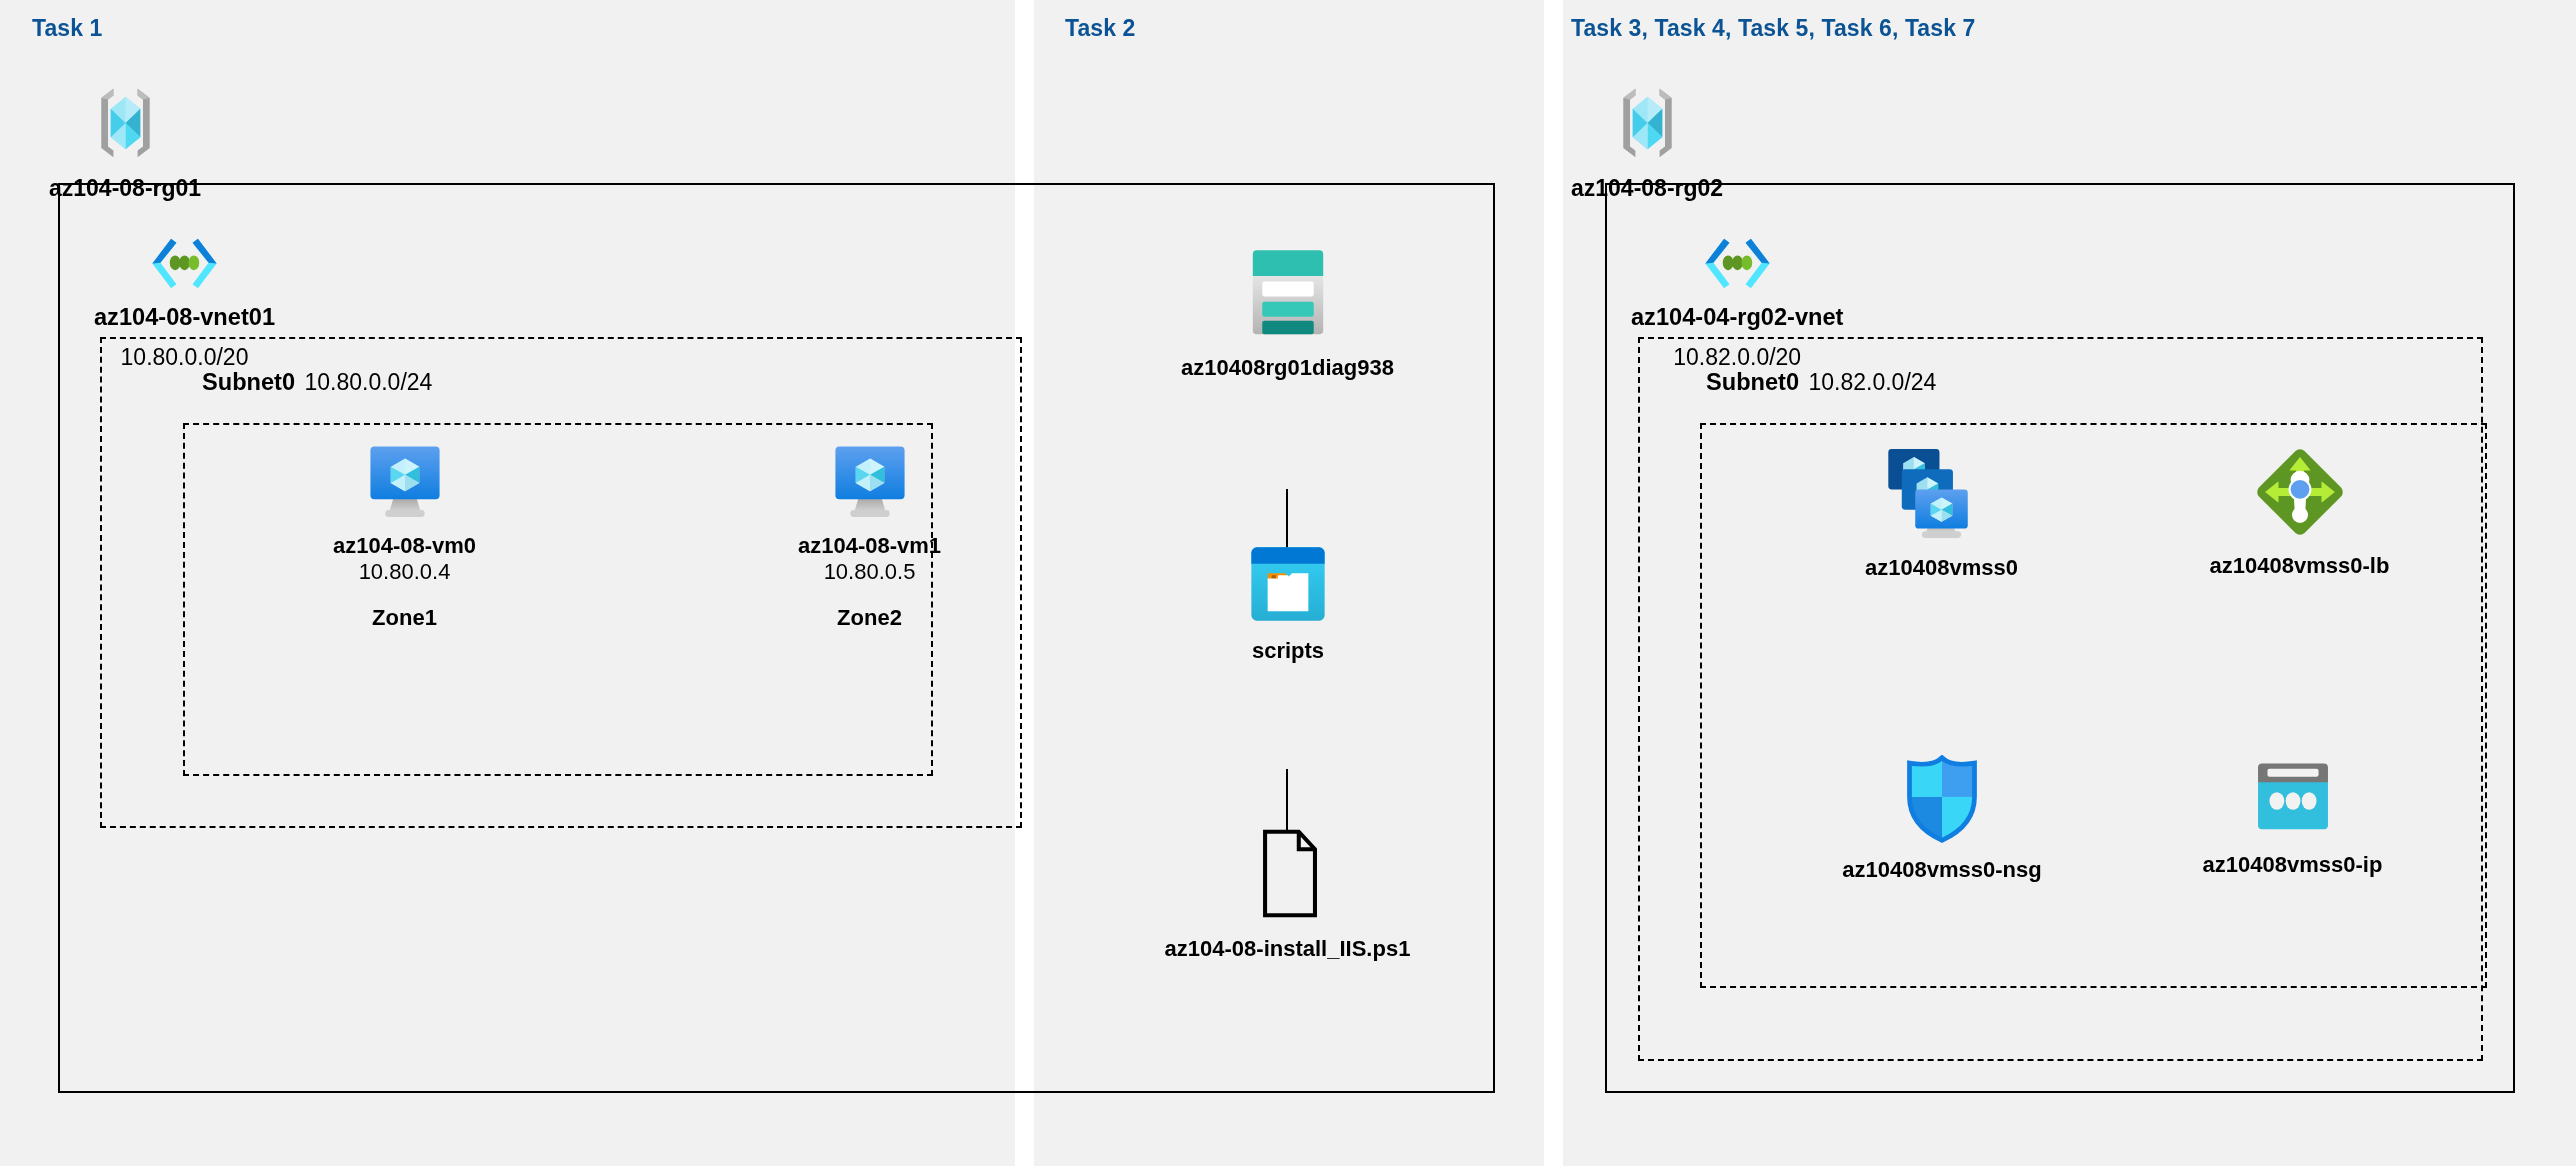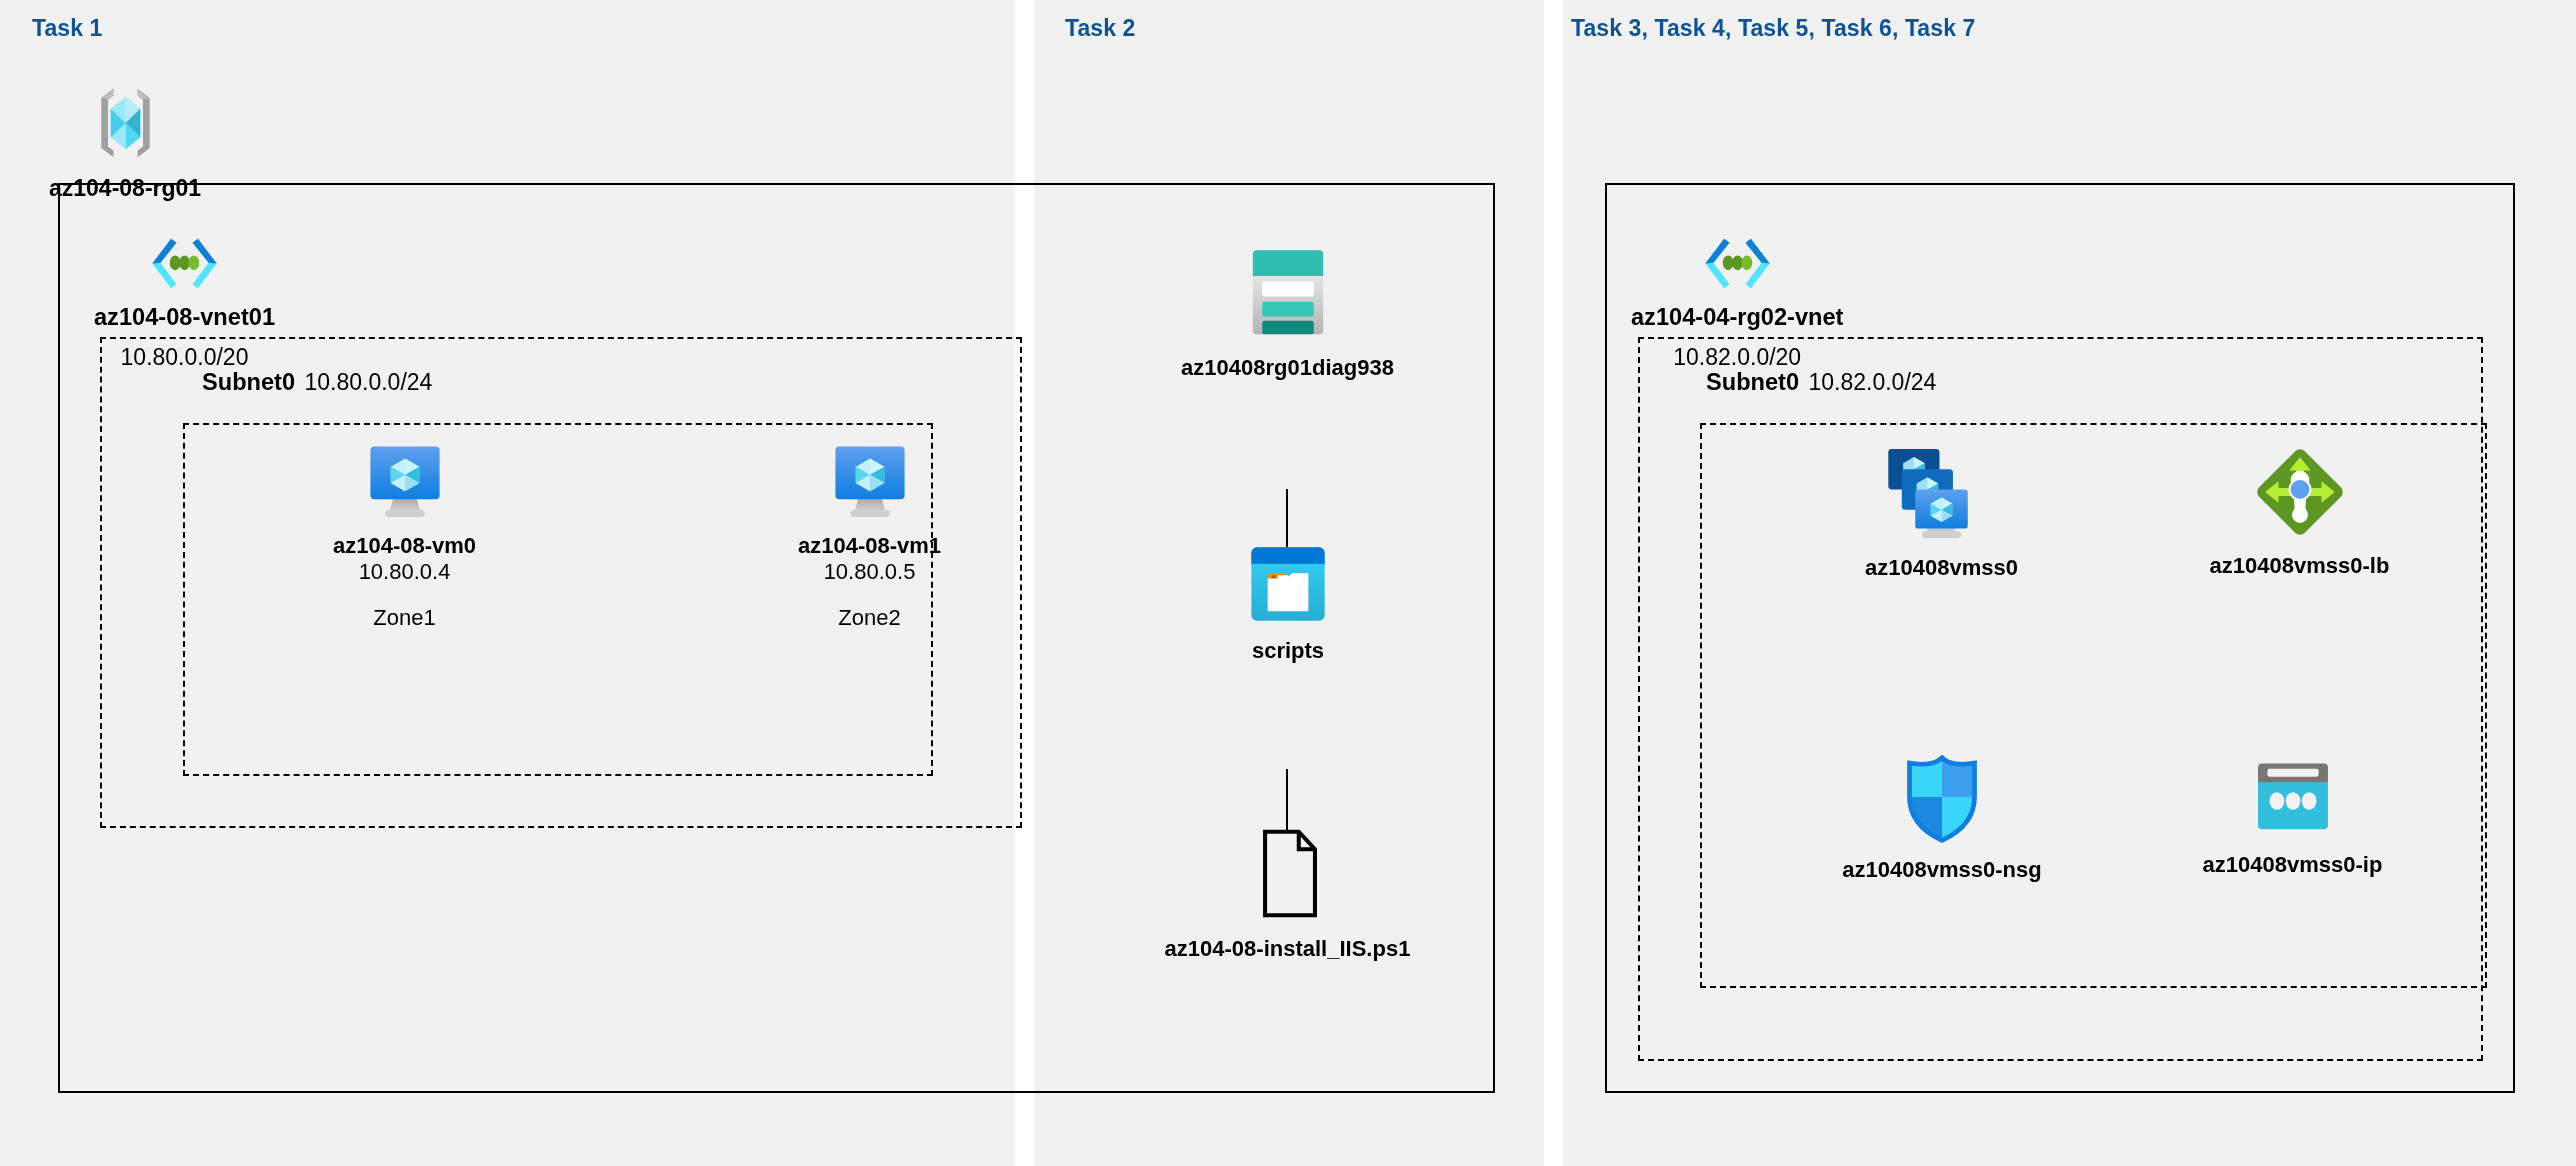--- a/index.html
+++ b/index.html
@@ -63,21 +63,21 @@
                border: 2.7px dashed #000000; }
 
   
   #vmss-inner-box { position: absolute; left: 1700px; top: 423px; width: 787px; height: 565px;
                     border: 2.7px dashed #000000; }
 
   
   .node { position: absolute; display: flex; flex-direction: column; align-items: center; }
   .node-label { font-size: 22px; font-weight: bold; color: #000; white-space: nowrap; text-align: center; }
   .node-sub   { font-size: 22px; font-weight: normal; color: #000; white-space: nowrap; text-align: left; }
-  .node-zone  { font-size: 22px; font-weight: normal; color: #000; white-space: nowrap; margin-top: 20px; }
+  .node-zone  { font-size: 22px; font-weight: bold; color: #000; white-space: nowrap; margin-top: 20px; }
 
   
   #node-vm0      { left: 290px;  top: 445px; width: 229px; }
   #node-vm1      { left: 755px; top: 445px; width: 229px; }
 
   #node-storage  { left: 1119px; top: 249px; width: 337px; }
   #node-scripts  { left: 1207px; top: 546px; width: 162px; }
   #node-ps1      { left: 1085px; top: 829px; width: 405px; }
 
   #node-vmss     { left: 1793px; top: 445px; width: 297px; }
@@ -133,20 +133,37 @@
         <path d="M48 16 L70 34 L48 55 Z" fill="#b6ecf9"></path>
         <path d="M48 55 L70 34 L70 76 Z" fill="#34b3d1"></path>
         <path d="M48 55 L70 76 L48 94 Z" fill="#4fd8f2"></path>
         <path d="M48 55 L48 94 L26 76 Z" fill="#9ee7f7"></path>
         <path d="M26 34 L48 55 L26 76 Z" fill="#45cdec"></path>
       </svg>
     </span>
     <span class="rg-name">az104-08-rg01</span>
   </div>
 
+  <div class="rg-row" id="rg02-row">
+    <span class="icon rg-icon">
+      <svg viewBox="0 0 96 110" width="65" height="74">
+        <path d="M30 4 L12 18 L12 92 L30 106 L30 96 L22 90 L22 20 L30 14 Z" fill="#a0a0a0"></path>
+        <path d="M30 4 L12 18 L22 20 L30 14 Z" fill="#bcbcbc"></path>
+        <path d="M66 4 L84 18 L84 92 L66 106 L66 96 L74 90 L74 20 L66 14 Z" fill="#a0a0a0"></path>
+        <path d="M66 4 L84 18 L74 20 L66 14 Z" fill="#bcbcbc"></path>
+        <path d="M48 16 L70 34 L70 76 L48 94 L26 76 L26 34 Z" fill="#9ee7f7"></path>
+        <path d="M48 16 L70 34 L48 55 Z" fill="#b6ecf9"></path>
+        <path d="M48 55 L70 34 L70 76 Z" fill="#34b3d1"></path>
+        <path d="M48 55 L70 76 L48 94 Z" fill="#4fd8f2"></path>
+        <path d="M48 55 L48 94 L26 76 Z" fill="#9ee7f7"></path>
+        <path d="M26 34 L48 55 L26 76 Z" fill="#45cdec"></path>
+      </svg>
+    </span>
+    <span class="rg-name">az104-08-rg02</span>
+  </div>
 
   <div class="vnet-box" id="vnet01-box"></div>
   <div class="vnet-box" id="vnet02-box"></div>
 
   <div class="vnet-row" id="vnet01-row">
     <span class="icon vnet-icon">
       <svg viewBox="0 0 100 78" width="67" height="53">
         <path d="M30 2 L38 8 L14 38 L38 70 L30 76 L2 39 Z" fill="#50e6ff"></path>
         <path d="M30 2 L38 8 L14 38 L2 39 Z" fill="#0f80d8"></path>
         <path d="M70 2 L62 8 L86 38 L62 70 L70 76 L98 39 Z" fill="#50e6ff"></path>

